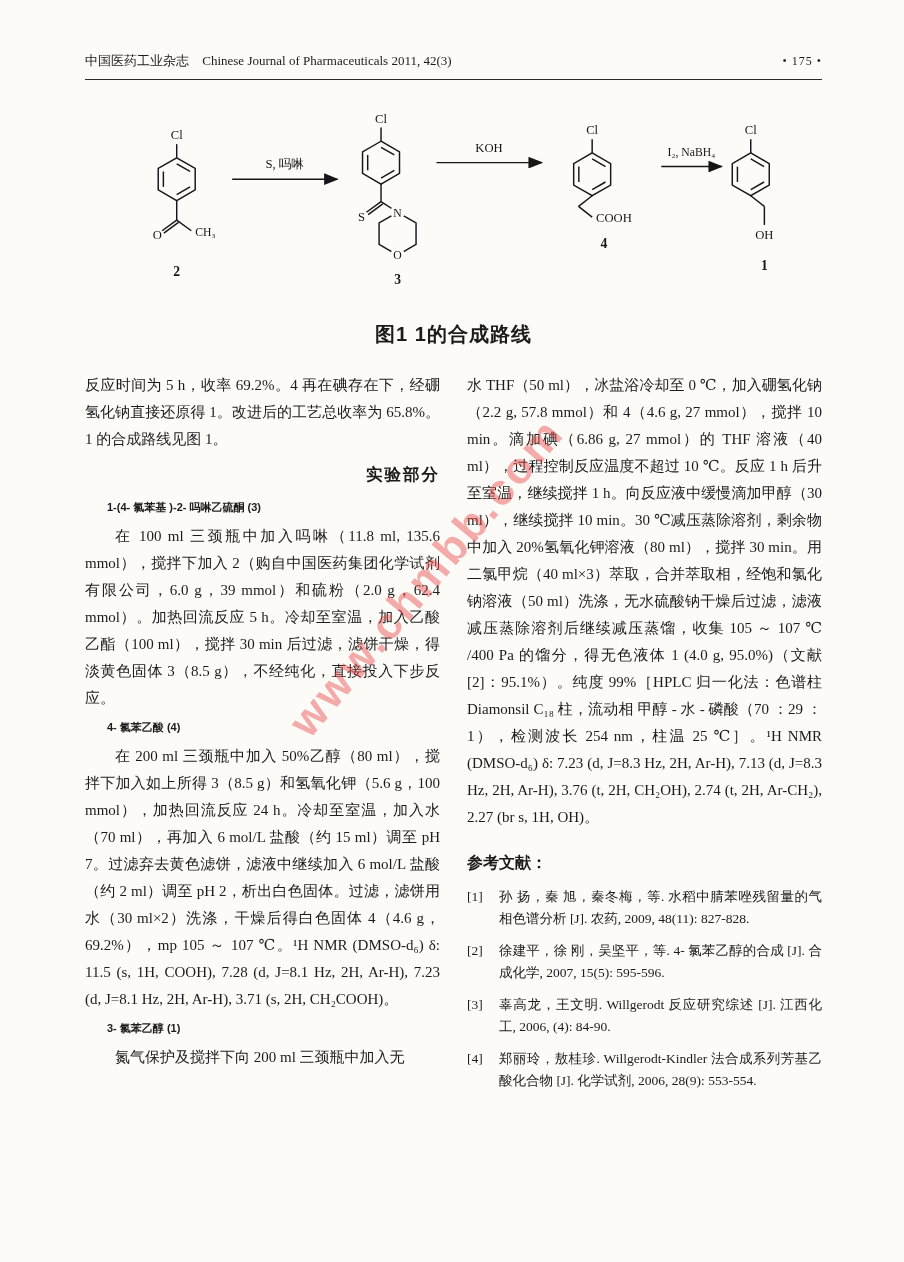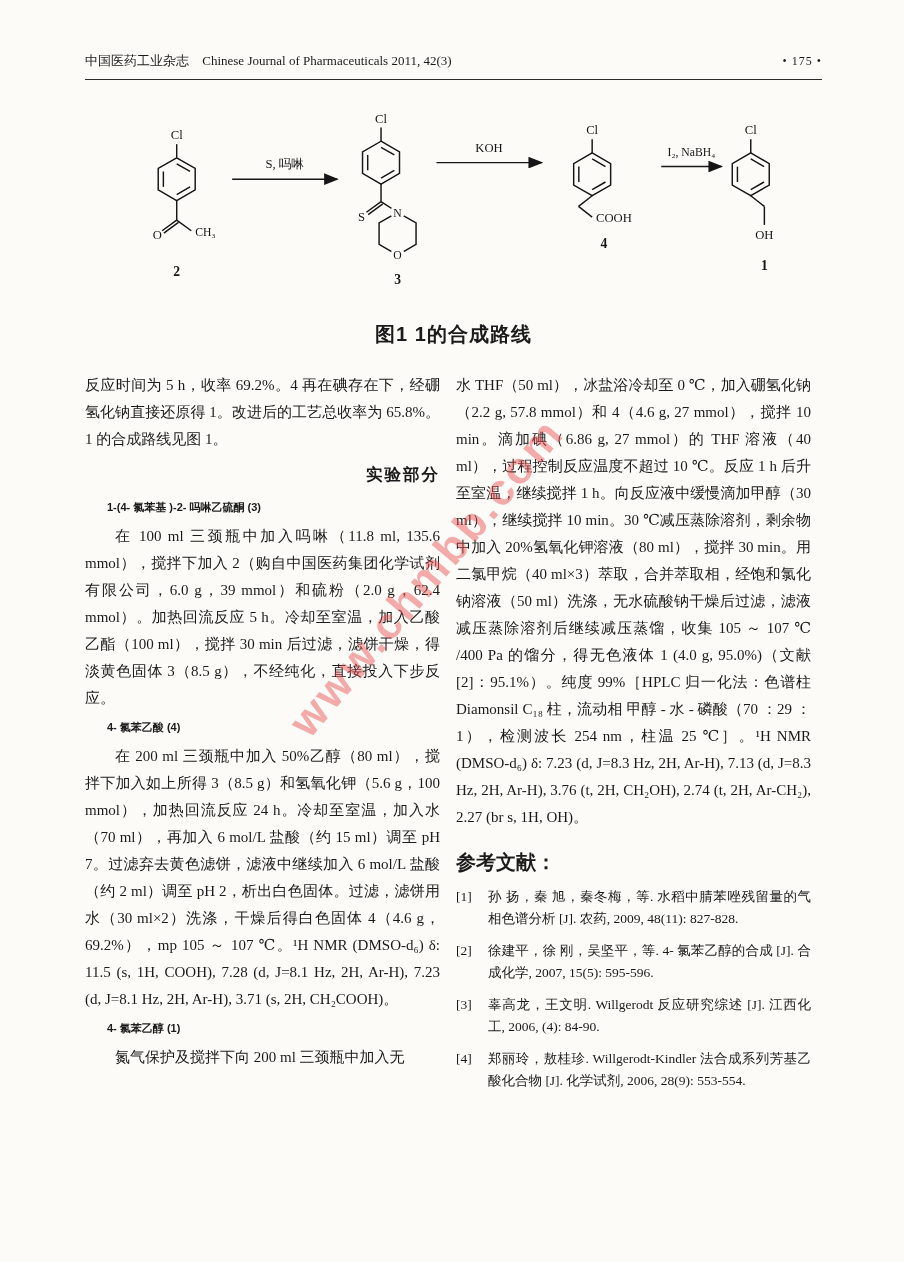--- a/index.html
+++ b/index.html
@@ -24,36 +24,36 @@
   
   .scheme { margin-top:16px; text-align:center; }
   .scheme svg { display:block; margin:0 auto; }
   .caption {
     text-align:center; font-weight:bold; font-size:20px;
     font-family:"Liberation Sans","DejaVu Sans",sans-serif;
     margin:10px 0 24px 0; letter-spacing:1px;
   }
 
   
-  .columns { display:flex; gap:16px; margin-top:8px; }
+  .columns { display:flex; gap:27px; margin-top:8px; }
   .col { width:355px; font-size:15px; line-height:27px; text-align:justify; }
   .col p { margin:0 0 0 0; text-indent:2em; }
   .col p.noindent { text-indent:0; }
   .section {
     text-align:right; font-weight:bold; font-size:16.5px;
     font-family:"Liberation Sans","DejaVu Sans",sans-serif;
     margin:8px 0 6px 0; letter-spacing:2px;
   }
   .subhead {
     font-weight:bold; font-size:11px; line-height:27px;
     font-family:"Liberation Sans","DejaVu Sans",sans-serif;
     margin:2px 0 2px 0; text-indent:2em;
   }
   .refs-title {
-    font-weight:bold; font-size:20px;
+    font-weight:bold; font-size:16px;
     font-family:Liberation Sans, sans-serif;
     margin:18px 0 10px 0;
   }
   .ref { display:flex; font-size:13.5px; line-height:22px; margin-bottom:10px; text-align:justify; }
   .ref-num { flex:0 0 32px; }
   .ref-text { flex:1; }
 
   
   .watermark {
     position:absolute; left:298px; top:705px;
@@ -158,21 +158,21 @@
 
   <div class="columns">
 
     <div class="col">
       <p class="noindent">反应时间为 5 h，收率 69.2%。4 再在碘存在下，经硼氢化钠直接还原得 1。改进后的工艺总收率为 65.8%。1 的合成路线见图 1。</p>
       <h2 class="section">实验部分</h2>
       <h3 class="subhead">1-(4- 氯苯基 )-2- 吗啉乙硫酮 (3)</h3>
       <p>在 100 ml 三颈瓶中加入吗啉（11.8 ml, 135.6 mmol），搅拌下加入 2（购自中国医药集团化学试剂有限公司，6.0 g，39 mmol）和硫粉（2.0 g，62.4 mmol）。加热回流反应 5 h。冷却至室温，加入乙酸乙酯（100 ml），搅拌 30 min 后过滤，滤饼干燥，得淡黄色固体 3（8.5 g），不经纯化，直接投入下步反应。</p>
       <h3 class="subhead">4- 氯苯乙酸 (4)</h3>
       <p>在 200 ml 三颈瓶中加入 50%乙醇（80 ml），搅拌下加入如上所得 3（8.5 g）和氢氧化钾（5.6 g，100 mmol），加热回流反应 24 h。冷却至室温，加入水（70 ml），再加入 6 mol/L 盐酸（约 15 ml）调至 pH 7。过滤弃去黄色滤饼，滤液中继续加入 6 mol/L 盐酸（约 2 ml）调至 pH 2，析出白色固体。过滤，滤饼用水（30 ml×2）洗涤，干燥后得白色固体 4（4.6 g，69.2%），mp 105 ～ 107 ℃。¹H NMR (DMSO-d₆) δ: 11.5 (s, 1H, COOH), 7.28 (d, J=8.1 Hz, 2H, Ar-H), 7.23 (d, J=8.1 Hz, 2H, Ar-H), 3.71 (s, 2H, CH₂COOH)。</p>
-      <h3 class="subhead">4- 氯苯乙醇 (1)</h3>
+      <h3 class="subhead">3- 氯苯乙醇 (1)</h3>
       <p>氮气保护及搅拌下向 200 ml 三颈瓶中加入无</p>
     </div>
 
     <div class="col">
       <p class="noindent">水 THF（50 ml），冰盐浴冷却至 0 ℃，加入硼氢化钠（2.2 g, 57.8 mmol）和 4（4.6 g, 27 mmol），搅拌 10 min。滴加碘（6.86 g, 27 mmol）的 THF 溶液（40 ml），过程控制反应温度不超过 10 ℃。反应 1 h 后升至室温，继续搅拌 1 h。向反应液中缓慢滴加甲醇（30 ml），继续搅拌 10 min。30 ℃减压蒸除溶剂，剩余物中加入 20%氢氧化钾溶液（80 ml），搅拌 30 min。用二氯甲烷（40 ml×3）萃取，合并萃取相，经饱和氯化钠溶液（50 ml）洗涤，无水硫酸钠干燥后过滤，滤液减压蒸除溶剂后继续减压蒸馏，收集 105 ～ 107 ℃ /400 Pa 的馏分，得无色液体 1 (4.0 g, 95.0%)（文献[2]：95.1%）。纯度 99%［HPLC 归一化法：色谱柱 Diamonsil C₁₈ 柱，流动相 甲醇 - 水 - 磷酸（70 ：29 ：1），检测波长 254 nm，柱温 25 ℃］。¹H NMR (DMSO-d₆) δ: 7.23 (d, J=8.3 Hz, 2H, Ar-H), 7.13 (d, J=8.3 Hz, 2H, Ar-H), 3.76 (t, 2H, CH₂OH), 2.74 (t, 2H, Ar-CH₂), 2.27 (br s, 1H, OH)。</p>
       <h3 class="refs-title">参考文献：</h3>
       <div class="ref">
         <span class="ref-num">[1]</span>
         <span class="ref-text">孙 扬，秦 旭，秦冬梅，等. 水稻中腈苯唑残留量的气相色谱分析 [J]. 农药, 2009, 48(11): 827-828.</span>
       </div>

